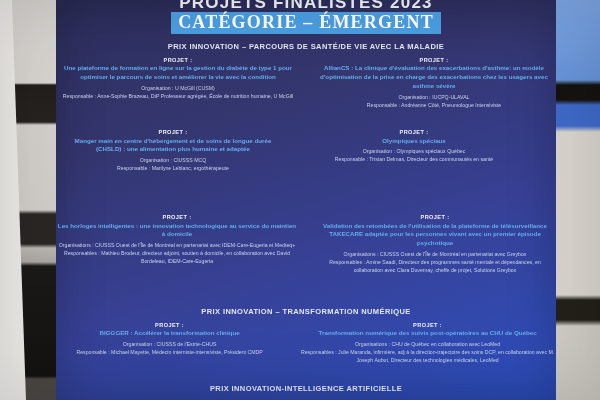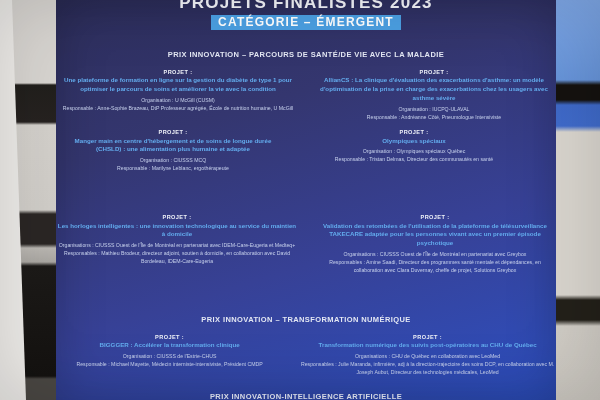--- a/index.html
+++ b/index.html
@@ -26,25 +26,25 @@
       #d8d4cd 132px,#d8d4cd 295px,
       #232019 300px,#232019 320px,
       #cfcbc4 326px,#ccc8c1 400px);}
   
   .poster{position:absolute;left:56px;top:0;width:500px;height:400px;
     background:linear-gradient(163deg,#2e2f5d 0%,#34366f 30%,#374196 62%,#2d50c2 100%);
     box-shadow:inset 0 0 50px rgba(0,0,0,.22);}
   .poster-title{position:absolute;top:-7px;left:0;width:100%;text-align:center;
     font-size:17px;font-weight:bold;color:#f2f3f8;letter-spacing:1.2px;}
   .poster-cat{position:absolute;top:12px;left:0;width:100%;text-align:center;}
-  .cat-badge{display:inline-block;background:#4b9fe2;color:#fff;font-size:12px;
-    font-weight:bold;letter-spacing:1.2px;padding:0 7px 1px 7px;}
+  .cat-badge{display:inline-block;background:#4b9fe2;color:#fff;font-size:18px;
+    font-weight:bold;letter-spacing:1.2px;padding:0 7px 1px 7px;font-family:Liberation Serif, serif;}
   .sec{position:absolute;left:0;width:100%;}
   .sec-head{text-align:center;font-weight:bold;color:#e3e7f3;font-size:7.5px;
-    letter-spacing:.4px;line-height:1.55;margin:8px auto;max-width:92%;}
+    letter-spacing:.4px;line-height:1.55;margin:0 auto;max-width:92%;}
   .row{display:flex;justify-content:center;gap:16px;margin-top:4px;}
   .project{text-align:center;}
   .plabel{font-size:5.6px;font-weight:bold;color:#eef1f8;letter-spacing:.4px;margin-bottom:1.5px;}
   .ptitle{font-size:6.2px;font-weight:bold;color:#63acee;line-height:1.45;margin-bottom:1.5px;}
   .pmeta{font-size:5.2px;color:#c7d1ec;line-height:1.55;}
   .s1{top:41px}.s2{top:125px}.s3{top:210px}.s4{top:306px}.s5{top:383px}
   .w200{width:200px}.w230{width:230px}.w240{width:240px}.w250{width:250px}.w260{width:260px}
   .scene::after{content:"";position:absolute;inset:0;pointer-events:none;
     box-shadow:inset 0 0 70px rgba(0,0,0,.15);}
 </style>

